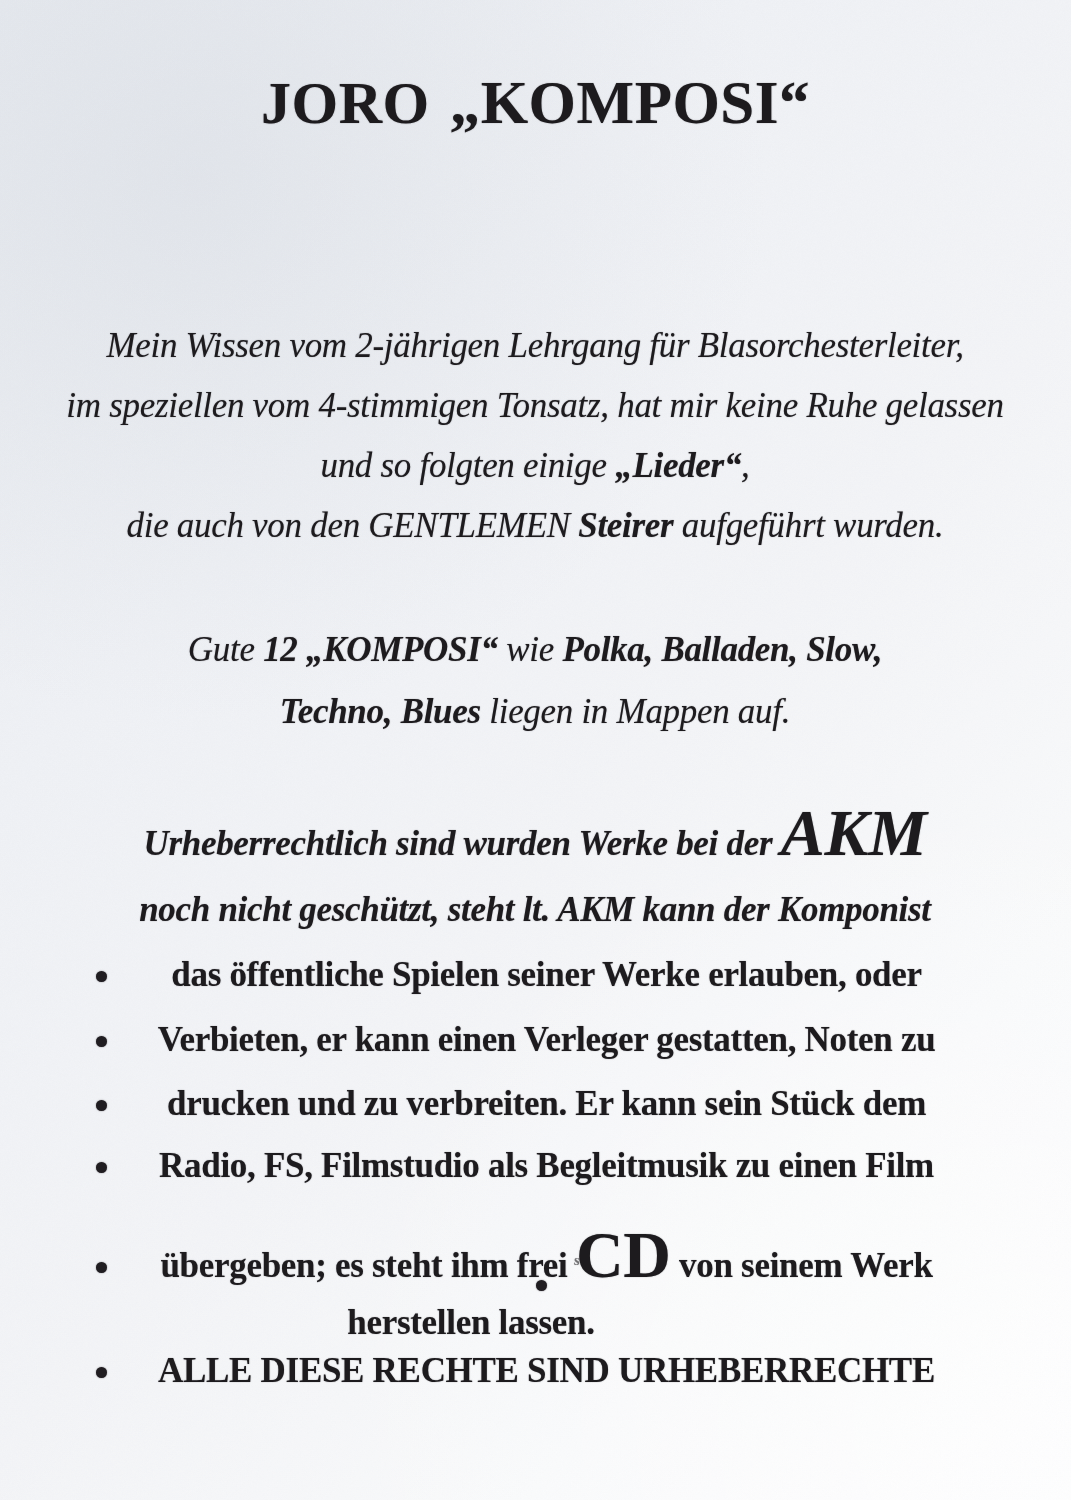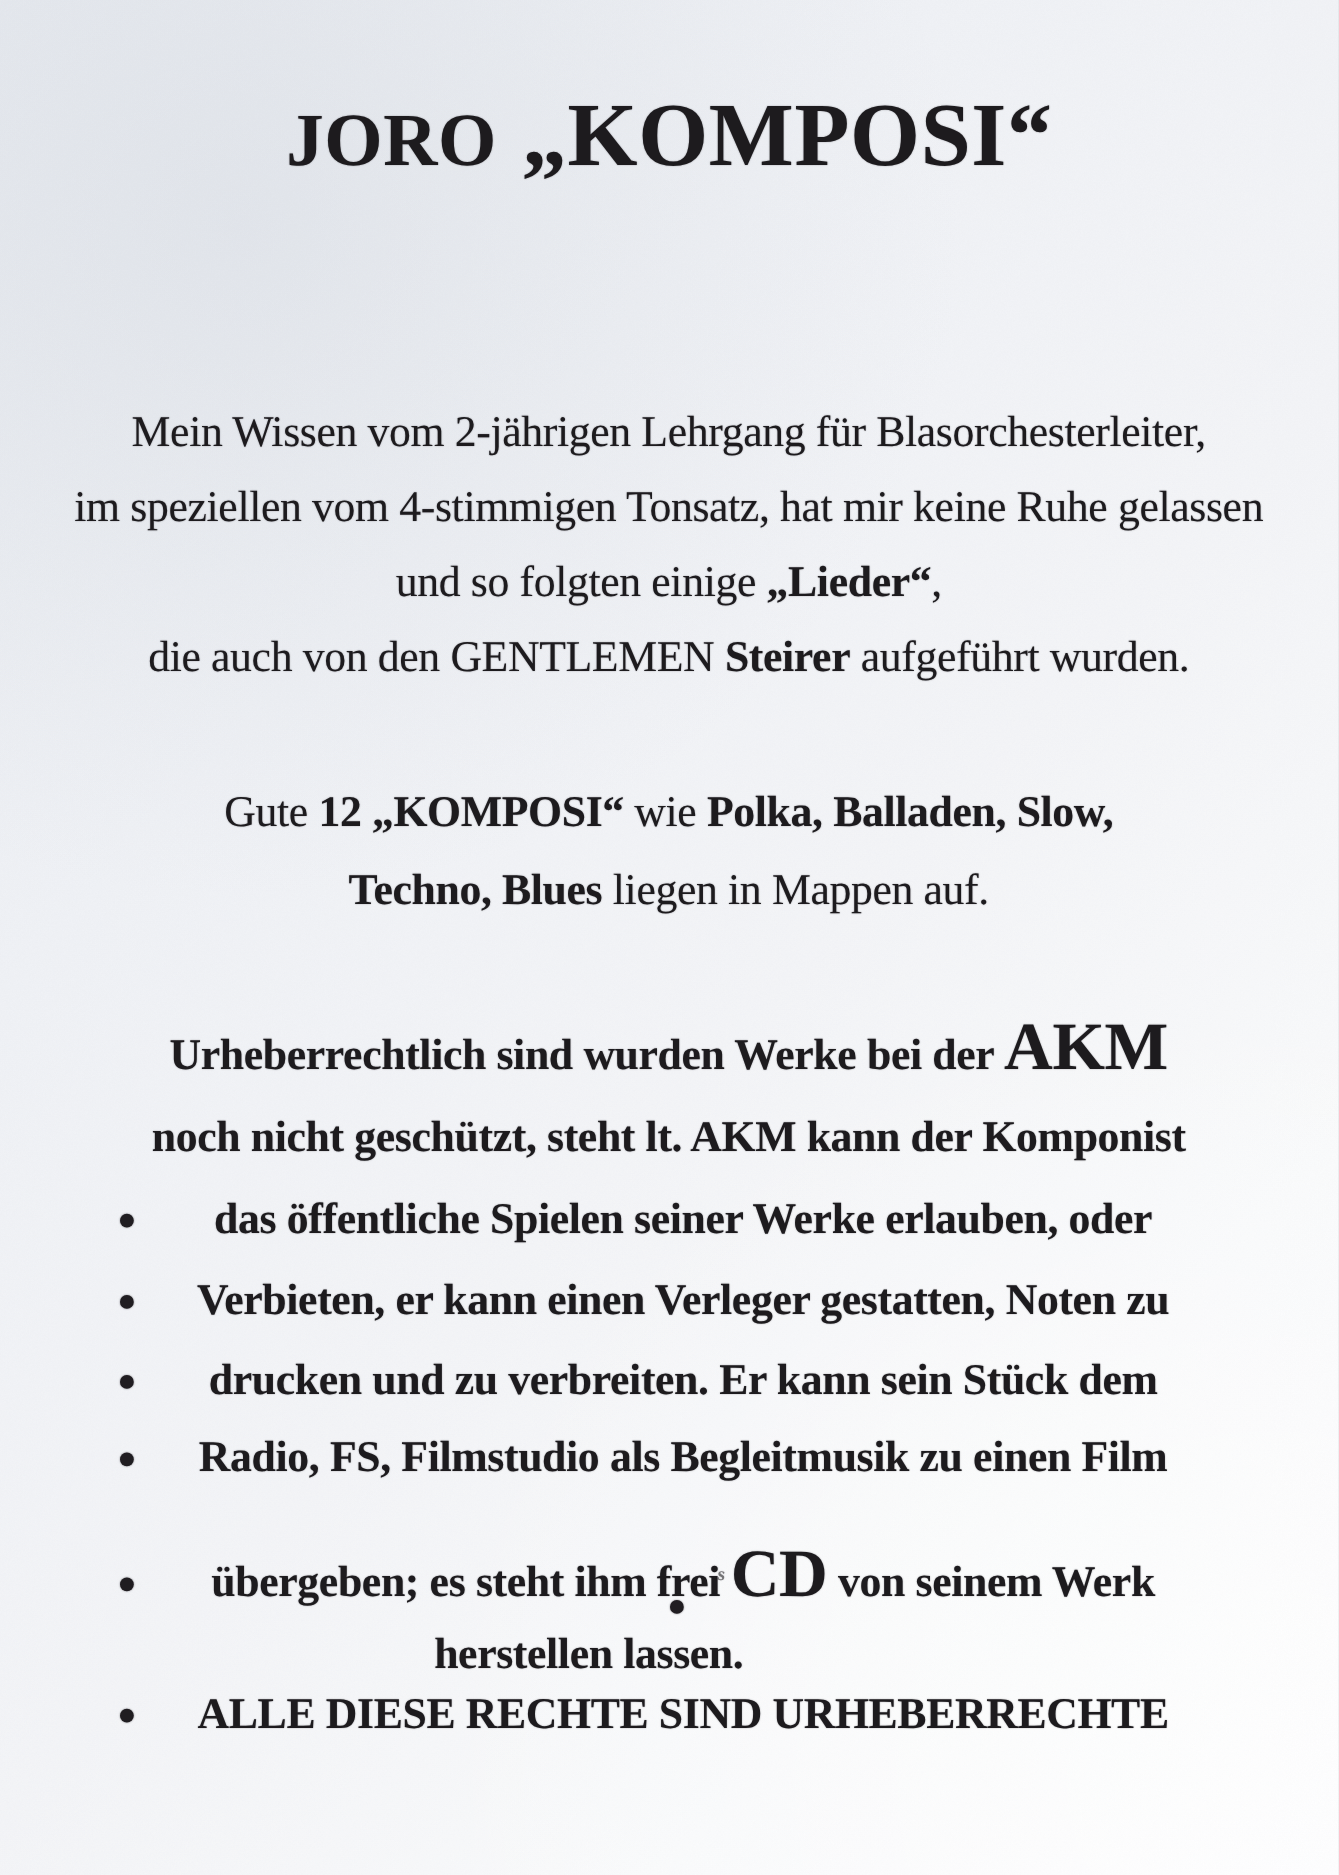--- a/index.html
+++ b/index.html
@@ -52,37 +52,37 @@
     width: 100%;
     display: flex;
     justify-content: center;
     align-items: baseline;
     gap: 20px;
     font-weight: 700;
     letter-spacing: 0.5px;
     white-space: nowrap;
   }
   .title .t-prefix { font-size: 60px; line-height: 1; }
-  .title .t-main   { font-size: 72px; line-height: 1; text-align: right; }
+  .title .t-main   { font-size: 61px; line-height: 1; text-align: right; }
 
   .para {
     position: absolute;
     left: 45px;
     width: 980px;
     text-align: center;
     font-size: 35px;
     letter-spacing: -0.3px;
   }
-  .para .line { display: block; }
+  .para .line { display: block; font-style: italic; }
   .p1 { top: 316px; line-height: 60px; }
   .p2 { top: 619px; line-height: 62px; }
   .p3 { top: 811px; line-height: 66px; font-weight: 700; }
   .b  { font-weight: 700; }
   .big {
-    font-size: 54px;
+    font-size: 66px;
     line-height: 0;
     font-weight: 700;
   }
 
   .bullet-row {
     position: absolute;
     left: 96px;
     width: 890px;
     height: 64px;
     display: flex;

